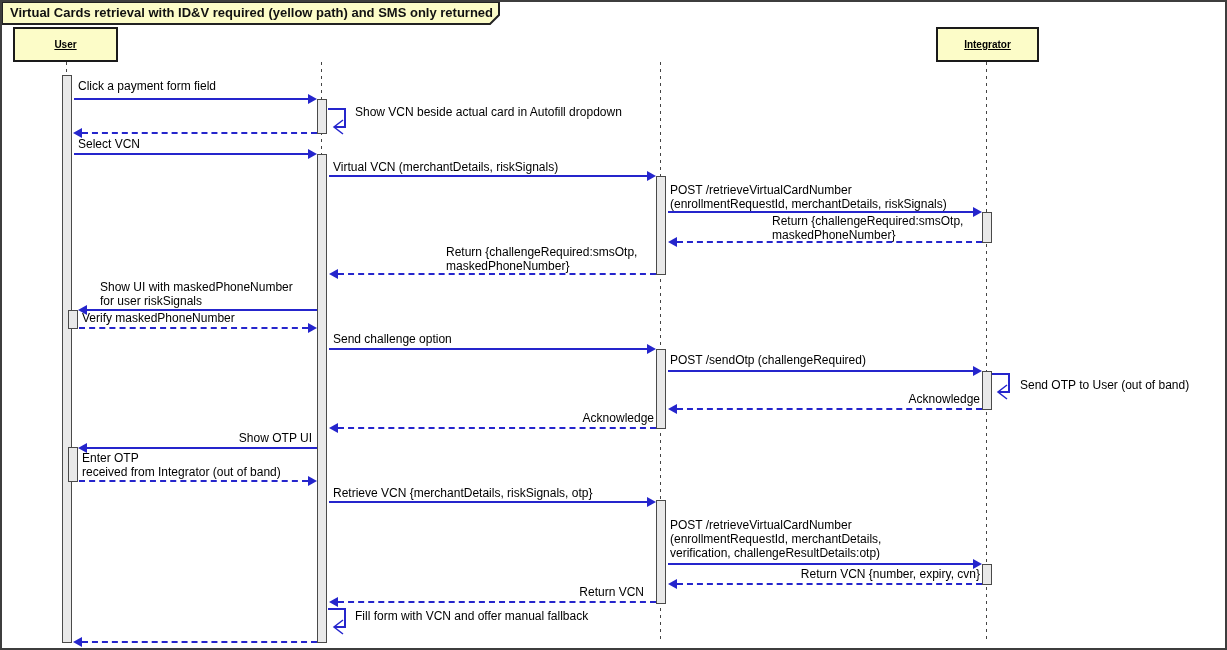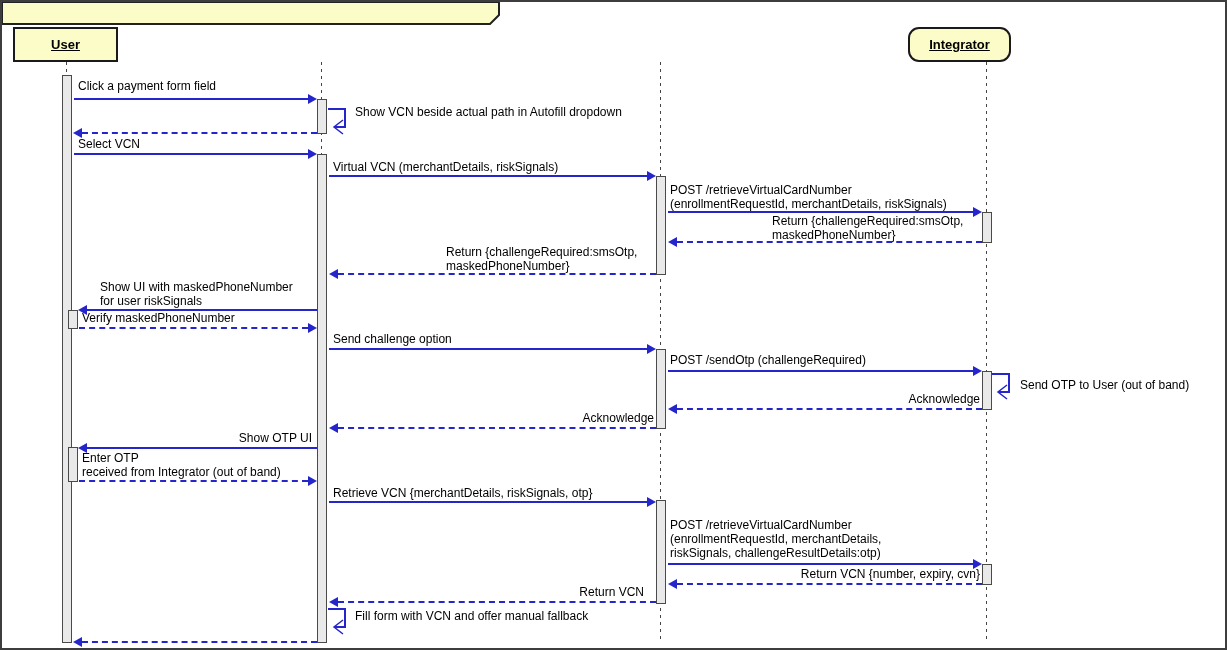--- a/index.html
+++ b/index.html
@@ -13,21 +13,21 @@
     position:relative;width:1227px;height:650px;background:#ffffff;
     font-family:"Liberation Sans",sans-serif;color:#000;overflow:hidden;
   }
   .frame{position:absolute;inset:0;border:2px solid var(--frame);pointer-events:none;}
   .title-wrap{position:absolute;left:1px;top:1px;}
   .title-text{position:absolute;left:9px;top:4px;font-size:13px;font-weight:bold;white-space:nowrap;color:#111;}
   .part{
     position:absolute;top:27px;height:35px;background:var(--pfill);
     border:2px solid var(--pborder);box-sizing:border-box;
     display:flex;align-items:center;justify-content:center;
-    font-size:13px;font-weight:bold;text-decoration:underline;white-space:nowrap;
+    font-size:10px;font-weight:bold;text-decoration:underline;white-space:nowrap;
   }
   .life{position:absolute;top:62px;height:581px;width:1px;
     background:repeating-linear-gradient(to bottom,#444 0 3px,transparent 3px 7px);}
   .act{position:absolute;width:10px;background:#E9E9E9;border:1px solid #4a4a4a;box-sizing:border-box;}
   .shaft-s{position:absolute;height:0;border-top:2px solid var(--arrow);}
   .shaft-d{position:absolute;height:0;border-top:2px dashed var(--arrow);}
   .hr{position:absolute;width:0;height:0;border-top:5px solid transparent;border-bottom:5px solid transparent;border-left:9px solid var(--arrow);}
   .hl{position:absolute;width:0;height:0;border-top:5px solid transparent;border-bottom:5px solid transparent;border-right:9px solid var(--arrow);}
   .lbl{position:absolute;font-size:12px;line-height:14px;white-space:nowrap;color:#000;}
   .lbl.r{text-align:right;}
@@ -36,29 +36,30 @@
 </style>
 </head>
 <body>
 
 <div class="diagram">
 
   <div class="title-wrap">
     <svg width="502" height="25">
       <path d="M1 1 H498 V14 L489 23 H1 Z" fill="#FCFCC8" stroke="#222222" stroke-width="2"></path>
     </svg>
+    <div class="title-text">Virtual Cards retrieval with ID&amp;V required (yellow path) and SMS only returned</div>
   </div>
 
   <div class="life" style="left:66px;"></div>
   <div class="life" style="left:321px;"></div>
   <div class="life" style="left:660px;"></div>
   <div class="life" style="left:986px;"></div>
 
   <div class="part" style="left:13px;width:105px;">User</div>
-  <div class="part" style="left:908px;width:103px;border-radius:11px;">Integrator</div>
+  <div class="part" style="left:936px;width:103px;">Integrator</div>
 
   <div class="act" style="left:62px;top:75px;height:568px;"></div>
   <div class="act" style="left:317px;top:99px;height:35px;"></div>
   <div class="act" style="left:317px;top:154px;height:489px;"></div>
   <div class="act" style="left:656px;top:176px;height:99px;"></div>
   <div class="act" style="left:656px;top:349px;height:80px;"></div>
   <div class="act" style="left:656px;top:500px;height:104px;"></div>
   <div class="act" style="left:982px;top:212px;height:31px;"></div>
   <div class="act" style="left:982px;top:371px;height:39px;"></div>
   <div class="act" style="left:982px;top:564px;height:21px;"></div>
@@ -69,21 +70,21 @@
     <div class="lbl" style="left:78px;top:79px;">Click a payment form field</div>
     <div class="shaft-s" style="left:74px;top:98px;width:234px;"></div>
     <div class="hr" style="left:308px;top:94px;"></div>
   </div>
 
   <div>
     <svg class="hook" style="left:328px;top:107px;" width="26" height="28">
       <path d="M0 2 H17 V20 H7" fill="none" stroke="#2525CC" stroke-width="2"></path>
       <path d="M15 13 L6 20 L15 27" fill="none" stroke="#2525CC" stroke-width="1.5"></path>
     </svg>
-    <div class="lbl" style="left:355px;top:105px;">Show VCN beside actual path in Autofill dropdown</div>
+    <div class="lbl" style="left:355px;top:105px;">Show VCN beside actual card in Autofill dropdown</div>
   </div>
 
   <div>
     <div class="shaft-d" style="left:82px;top:132px;width:235px;"></div>
     <div class="hl" style="left:73px;top:128px;"></div>
   </div>
 
   <div>
     <div class="lbl" style="left:78px;top:137px;text-align:center;">Select VCN</div>
     <div class="shaft-s" style="left:74px;top:153px;width:234px;"></div>
@@ -188,21 +189,21 @@
   <div>
     <div class="lbl" style="left:333px;top:486px;">Retrieve VCN {merchantDetails, riskSignals, otp}</div>
     <div class="shaft-s" style="left:329px;top:501px;width:318px;"></div>
     <div class="hr" style="left:647px;top:497px;"></div>
   </div>
 
   <div>
     <div class="lbl" style="left:670px;top:518px;">
       <span>POST /retrieveVirtualCardNumber</span>
       <span>(enrollmentRequestId, merchantDetails,</span>
-      <span>riskSignals, challengeResultDetails:otp)</span>
+      <span>verification, challengeResultDetails:otp)</span>
     </div>
     <div class="shaft-s" style="left:668px;top:563px;width:305px;"></div>
     <div class="hr" style="left:973px;top:559px;"></div>
   </div>
 
   <div>
     <div class="lbl r" style="left:780px;top:567px;width:200px;">Return VCN {number, expiry, cvn}</div>
     <div class="shaft-d" style="left:677px;top:583px;width:305px;"></div>
     <div class="hl" style="left:668px;top:579px;"></div>
   </div>

